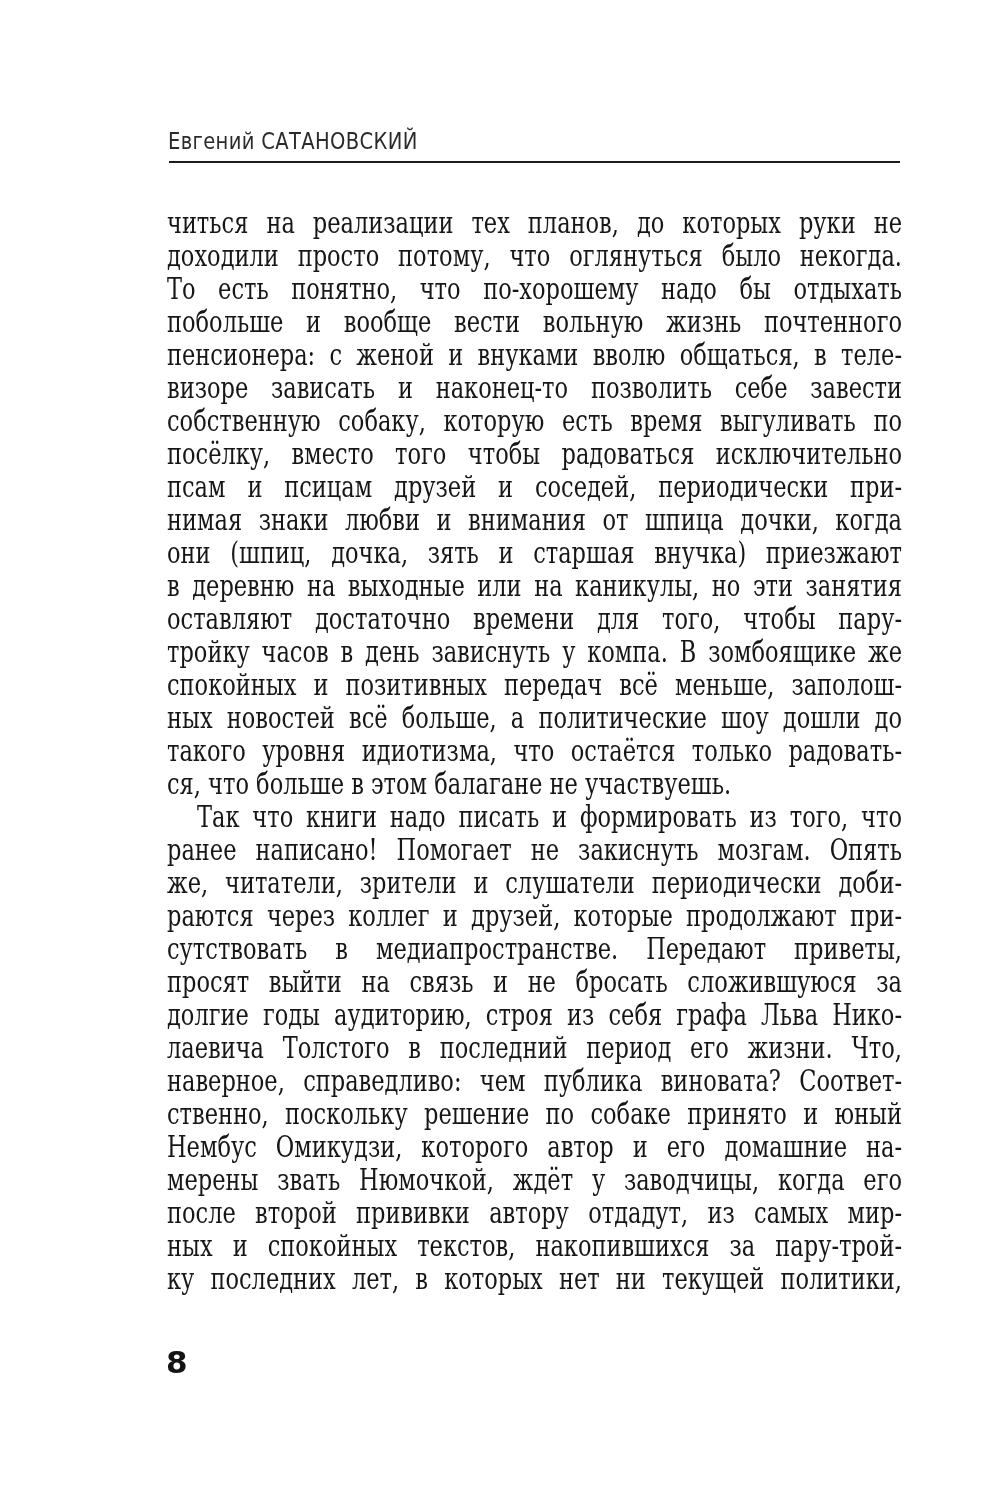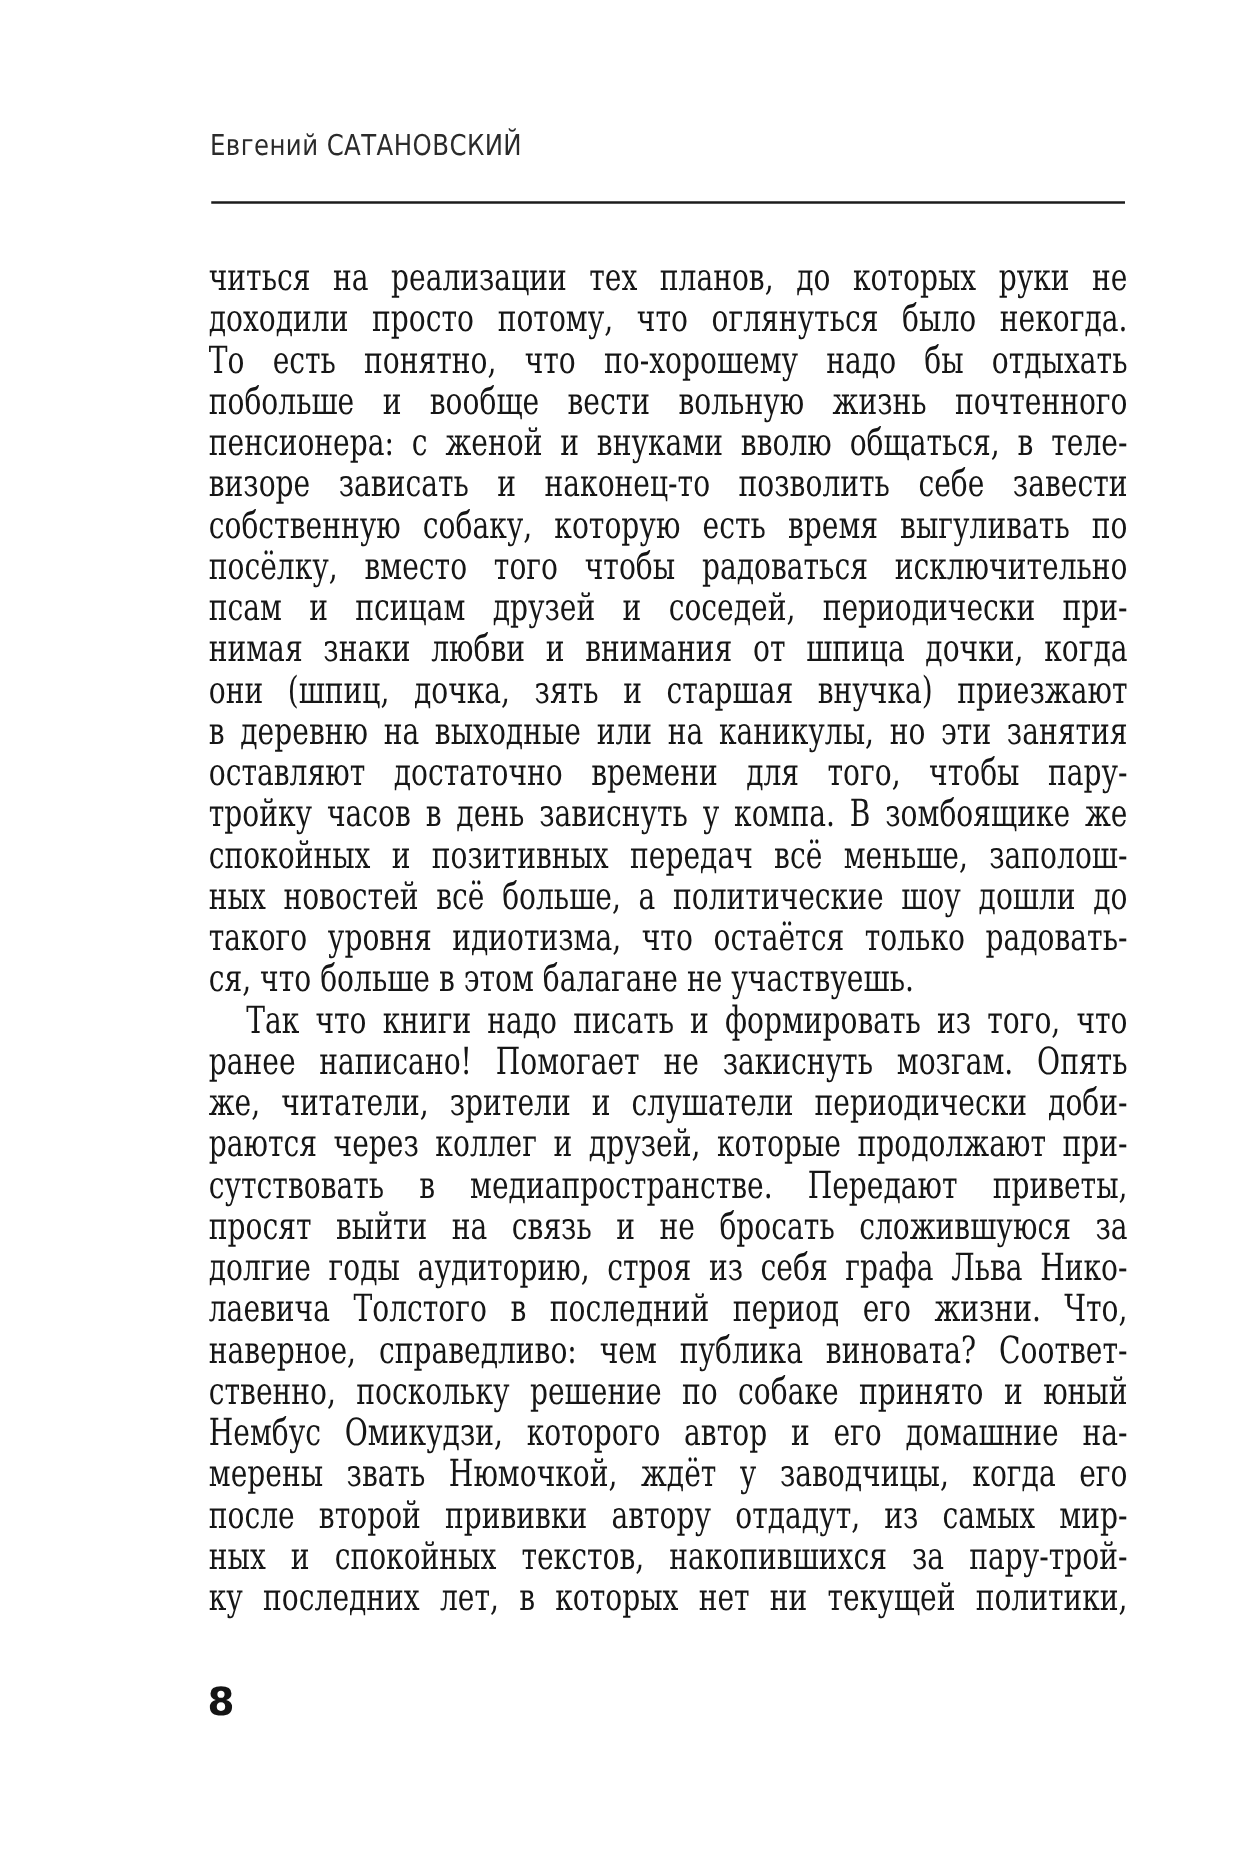--- a/index.html
+++ b/index.html
@@ -11,21 +11,21 @@
     position: relative;
     width: 1000px;
     height: 1500px;
     background: #ffffff;
     overflow: hidden;
   }
   
   .running-head {
     position: absolute;
     left: 168px;
-    top: 104px;
+    top: 128px;
     height: 28px;
   }
   .rh-text {
     display: inline-block;
     font-family: "DejaVu Sans", "Liberation Sans", sans-serif;
     font-size: 23px;
     font-weight: 400;
     color: #2b2b2b;
     white-space: nowrap;
     letter-spacing: 0.4px;

